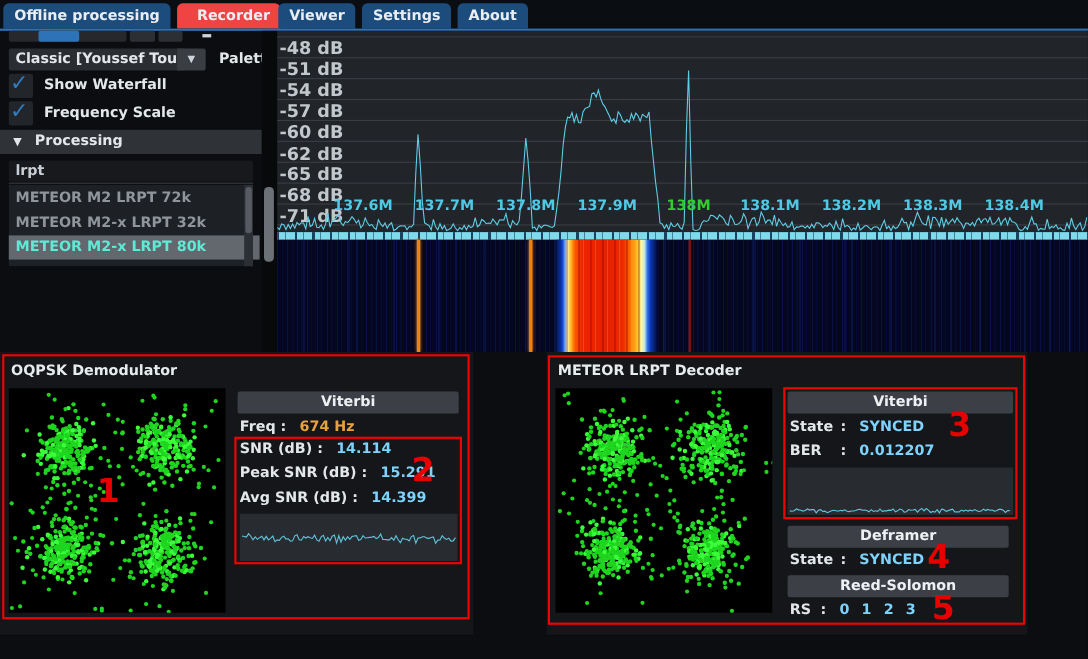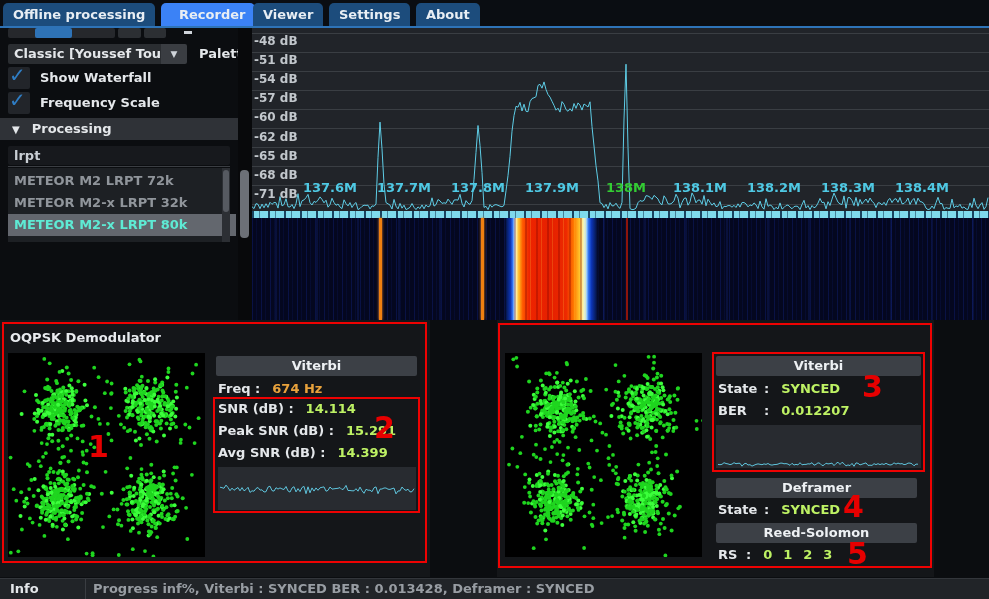--- a/index.html
+++ b/index.html
@@ -4,21 +4,21 @@
 <style>
   html,body{margin:0;padding:0;background:#000;}
   #app{position:relative;width:989px;height:599px;background:#0b0d10;overflow:hidden;
        font-family:"DejaVu Sans","Liberation Sans",sans-serif;font-size:13px;color:#e4e7ea;}
   .abs{position:absolute;}
   
   #tabbar{left:0;top:0;width:989px;height:26px;background:#0a0d12;}
   #tab-underline{left:0;top:26px;width:989px;height:2px;background:#2e73b7;}
   .tab{position:absolute;top:3px;height:23px;line-height:23px;padding:0 10px;border-radius:5px 5px 0 0;
        background:#1c4c7c;color:#e8eef4;font-weight:700;cursor:pointer;}
-  .tab.active{background:#3b82f6;padding-left:18px;}
+  .tab.active{background:#ef4444;padding-left:18px;}
   
   .slider-track{background:#26282c;border-radius:2px;}
   .slider-fill{background:#2e73b7;border-radius:2px;}
   .mini-btn{background:#2c2f33;border-radius:2px;}
   .combo{background:#2a2d31;color:#e4e7ea;font-weight:700;line-height:20px;padding:0 6px;
          white-space:nowrap;overflow:hidden;border-radius:2px 0 0 2px;}
   .combo-arrow{background:#3a3d42;color:#cfd4da;text-align:center;line-height:20px;font-size:9px;border-radius:0 2px 2px 0;}
   .side-label{font-weight:700;line-height:20px;}
   .cbx{background:#22252a;border-radius:2px;}
   .cbx .mark{position:absolute;left:1px;top:-4px;font-size:20px;font-weight:900;color:#2f7dc4;}
@@ -28,21 +28,21 @@
                 font-size:13px;font-weight:700;padding:0 6px;border-radius:2px;}
   .list{background:#1d2024;}
   .list-item{position:absolute;left:0;width:222px;height:22px;line-height:22px;padding-left:6px;
              color:#90959b;font-weight:700;white-space:nowrap;overflow:hidden;cursor:pointer;}
   .list-item.selected{background:#63676e;color:#5eead4;}
   .vsb-track{background:#08090b;}
   .vsb-thumb{background:#6c7077;border-radius:4px;}
   
   #spectrum{left:252px;top:28px;width:737px;height:185px;background:#212429;}
   .gridline{position:absolute;left:0;width:737px;height:1px;background:#3a3e43;}
-  .db-label{position:absolute;left:2px;color:#c2c7cc;font-size:12px;font-weight:700;}
+  .db-label{position:absolute;left:2px;color:#c2c7cc;font-size:16px;font-weight:700;}
   .freq-label{position:absolute;top:152px;font-size:13px;font-weight:700;transform:translateX(-50%);}
   
   #wf-strip{left:252px;top:211px;width:737px;height:7px;background:#7fdaec;}
   #wf-strip .ticks{position:absolute;inset:0;background:
      repeating-linear-gradient(90deg,rgba(8,40,70,.85) 0 2px,transparent 2px 7px,rgba(8,40,70,.5) 7px 8px,transparent 8px 16px);}
   #waterfall{left:252px;top:218px;width:737px;height:102px;background-color:#04071f;background-image:
      repeating-linear-gradient(90deg,rgba(18,38,140,.35) 0 1px,transparent 1px 4px,rgba(10,22,90,.3) 4px 5px,transparent 5px 9px),
      repeating-linear-gradient(90deg,transparent 0 23px,rgba(25,50,160,.22) 23px 25px,transparent 25px 41px);}
   .wf-band{position:absolute;top:0;height:100%;}
   .wf-thin-orange{width:3px;background:#f08010;box-shadow:0 0 3px #f08010;}
@@ -52,21 +52,21 @@
      #fff3a8 84%,#bfeaff 87%,#2a6cf0 90%,#0d35b5 93%,#071e66 97%,transparent 100%);}
   .wf-signal .streaks{position:absolute;inset:0 8% 0 10%;background:
      repeating-linear-gradient(90deg,rgba(120,0,0,.30) 0 2px,transparent 2px 5px,rgba(255,200,60,.22) 5px 6px,transparent 6px 11px);}
   
   .panel{background:#141619;}
   .panel-title{position:absolute;font-weight:700;color:#e8ebee;}
   .constellation{position:absolute;background:#000;}
   .hdr-bar{position:absolute;background:#3c4046;color:#eef1f4;font-weight:700;text-align:center;line-height:20px;border-radius:2px;}
   .kv{position:absolute;font-weight:700;white-space:nowrap;}
   .kv .k{color:#e4e7ea;}
-  .kv .v-green{color:#bef264;margin-left:12px;}
+  .kv .v-green{color:#7dd3fc;margin-left:12px;}
   .kv .v-orange{color:#e8a23c;margin-left:12px;}
   .kv .colon{display:inline-block;}
   .graph{position:absolute;background:#282b30;}
   
   .ann-box{position:absolute;border:2px solid #ee0202;pointer-events:none;}
   .ann-num{position:absolute;color:#e60000;font-size:30px;font-weight:700;pointer-events:none;line-height:1;}
   
   #statusbar{left:0;top:578px;width:989px;height:21px;background:#212428;border-top:1px solid #33363b;}
   #statusbar .sep{position:absolute;left:85px;top:0;width:1px;height:21px;background:#3a3d42;}
   #status-left{position:absolute;left:10px;top:2px;font-weight:700;color:#e4e7ea;}
@@ -1287,20 +1287,21 @@
           <div class="kv" style="left: 218px; top: 125px;"><span class="k">Avg SNR (dB) :</span><span class="v-green">14.399</span></div>
         </div>
       <div class="graph" style="left:218px;top:147px;width:198px;height:43px;">
         <svg id="snr-svg" width="198" height="43">
             <path d="M2,20.2L4,20.7L6,21.3L8,18.1L10,20.5L12,23.7L14,21.1L16,23.3L18,21.8L20,20.5L22,23.8L24,20.6L26,23.8L28,22.5L30,20.3L32,25.4L34,23.8L36,24.2L38,21.5L40,20.5L42,23.1L44,22.8L46,25.0L48,24.7L50,20.1L52,19.2L54,23.6L56,24.1L58,20.7L60,22.1L62,20.9L64,21.9L66,22.5L68,19.5L70,23.9L72,25.1L74,21.0L76,19.7L78,24.9L80,21.6L82,24.6L84,20.5L86,19.4L88,26.7L90,19.8L92,25.8L94,20.9L96,24.1L98,20.9L100,23.3L102,20.8L104,20.3L106,19.9L108,24.2L110,23.4L112,20.0L114,22.1L116,21.8L118,21.5L120,21.3L122,20.6L124,22.6L126,21.7L128,18.4L130,23.5L132,23.5L134,23.8L136,23.8L138,21.7L140,24.2L142,20.1L144,23.7L146,26.3L148,22.3L150,23.2L152,23.2L154,24.7L156,20.8L158,19.9L160,26.7L162,22.1L164,22.0L166,21.0L168,21.0L170,22.2L172,22.4L174,21.7L176,21.1L178,26.9L180,24.0L182,23.9L184,20.0L186,22.3L188,23.4L190,22.2L192,24.9L194,24.7L196,21.7" fill="none" stroke="#5fc5dd" stroke-width="1"></path>
           </svg>
       </div>
     </div>
 
     <div class="abs panel" style="left:497px;top:0;width:437px;height:257px;">
+      <div class="panel-title" style="left:10px;top:10px;">METEOR LRPT Decoder</div>
       <svg class="constellation" id="const2" style="left:8px;top:33px;" width="197" height="204">
           <circle cx="44.9" cy="82.9" r="2" fill="#3cff3c"></circle>
           <circle cx="85.6" cy="38.1" r="2" fill="#1fd51f"></circle>
           <circle cx="53.8" cy="65.0" r="2" fill="#1fd51f"></circle>
           <circle cx="37.9" cy="64.0" r="2" fill="#1fd51f"></circle>
           <circle cx="44.4" cy="69.9" r="2" fill="#1fd51f"></circle>
           <circle cx="67.1" cy="73.7" r="2" fill="#3cff3c"></circle>
           <circle cx="69.7" cy="52.3" r="2" fill="#3cff3c"></circle>
           <circle cx="48.4" cy="65.6" r="2" fill="#1fd51f"></circle>
           <circle cx="63.2" cy="67.4" r="2" fill="#3cff3c"></circle>
@@ -2413,18 +2414,13 @@
   <div class="ann-box" style="left:2px;top:322px;width:421px;height:237px;"></div>
   <div class="ann-box" style="left:213px;top:397px;width:203px;height:112px;"></div>
   <div class="ann-box" style="left:498px;top:323px;width:430px;height:241px;"></div>
   <div class="ann-box" style="left:712px;top:352px;width:209px;height:116px;"></div>
   <div class="ann-num" style="left:88px;top:432px;">1</div>
   <div class="ann-num" style="left:374px;top:413px;">2</div>
   <div class="ann-num" style="left:862px;top:372px;">3</div>
   <div class="ann-num" style="left:843px;top:492px;">4</div>
   <div class="ann-num" style="left:847px;top:539px;">5</div>
 
-  <div id="statusbar" class="abs">
-    <div id="status-left">Info</div>
-    <div class="sep"></div>
-    <div id="status-msg">Progress inf%, Viterbi : SYNCED BER : 0.013428, Deframer : SYNCED</div>
-  </div>
 </div>
 
 </body></html>

